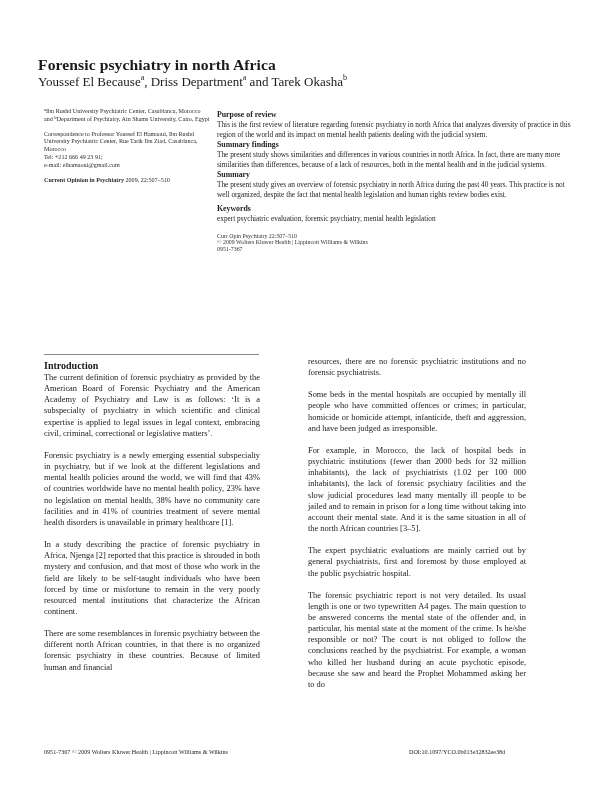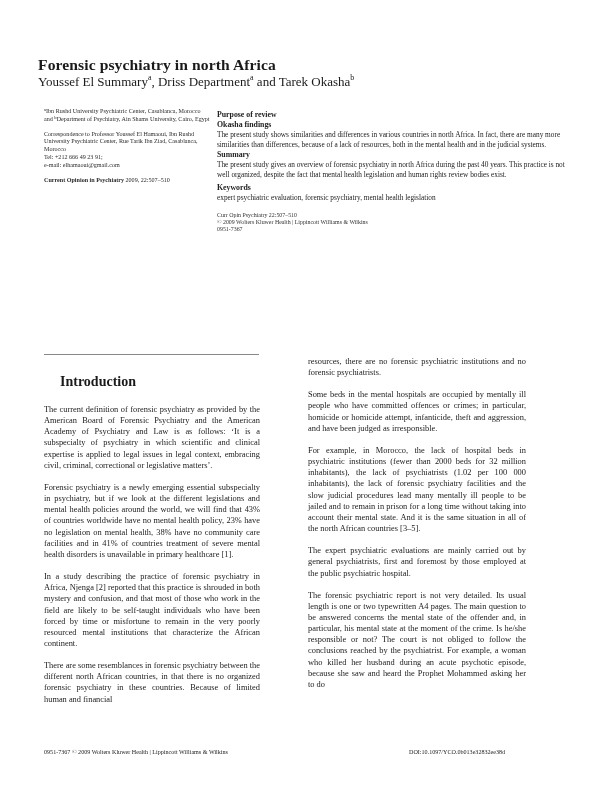--- a/index.html
+++ b/index.html
@@ -21,42 +21,43 @@
     #abstract p { margin: 0; }
     #keywords-block { margin-top: 3px; }
     #citation-block { margin-top: 9px; font-size: 5.9px; line-height: 6.6px; color: #333; }
 
     #rule { position: absolute; left: 44px; top: 354px; width: 215px; height: 1px; background: #888; }
 
     .col { position: absolute; top: 360px; width: 216px; font-size: 8.4px; line-height: 11.15px; text-align: justify; }
     #col-left { left: 44px; }
     #col-right { left: 308px; top: 356px; width: 218px; }
     .col p { margin: 0 0 11px 0; }
-    #intro-heading { font-size: 14px; font-weight: bold; margin: 16px; line-height: 12px; }
+    #intro-heading { font-size: 10px; font-weight: bold; margin: 0; line-height: 12px; }
 
     #footer-left { position: absolute; left: 44px; top: 749px; font-size: 6.1px; color: #222; }
     #footer-right { position: absolute; left: 409px; top: 749px; font-size: 6.1px; color: #222; }
   </style>
 </head>
 <body>
 
 <div id="title" class="sans">Forensic psychiatry in north Africa</div>
 <div id="authors" class="sans">
-  <span>Youssef El Summary</span><sup>a</sup><span>, </span><span>Driss Department</span><sup>a</sup><span> and </span><span>Tarek Okasha</span><sup>b</sup>
+  <span>Youssef El Because</span><sup>a</sup><span>, </span><span>Driss Department</span><sup>a</sup><span> and </span><span>Tarek Okasha</span><sup>b</sup>
 </div>
 
 <div id="affil-col" class="sans">
   <p><sup>a</sup><span>Ibn Rushd University Psychiatric Center, Casablanca, Morocco and </span><sup>b</sup><span>Department of Psychiatry, Ain Shams University, Cairo, Egypt</span></p>
   <p><span>Correspondence to Professor Youssef El Hamaoui, Ibn Rushd University Psychiatric Center, Rue Tarik Ibn Ziad, Casablanca, Morocco</span><br><span>Tel: +212 666 49 23 91;</span><br><span>e-mail: elhamaoui@gmail.com</span></p>
   <p id="journal-line"><b>Current Opinion in Psychiatry</b><span> 2009, 22:507–510</span></p>
 </div>
 
 <div id="abstract" class="sans">
   <h4>Purpose of review</h4>
-  <h4>Okasha findings</h4>
+  <p>This is the first review of literature regarding forensic psychiatry in north Africa that analyzes diversity of practice in this region of the world and its impact on mental health patients dealing with the judicial system.</p>
+  <h4>Summary findings</h4>
   <p>The present study shows similarities and differences in various countries in north Africa. In fact, there are many more similarities than differences, because of a lack of resources, both in the mental health and in the judicial systems.</p>
   <h4>Summary</h4>
   <p>The present study gives an overview of forensic psychiatry in north Africa during the past 40 years. This practice is not well organized, despite the fact that mental health legislation and human rights review bodies exist.</p>
   <div id="keywords-block">
     <h4>Keywords</h4>
     <p>expert psychiatric evaluation, forensic psychiatry, mental health legislation</p>
   </div>
   <div id="citation-block">
     <div>Curr Opin Psychiatry 22:507–510</div>
     <div>© 2009 Wolters Kluwer Health | Lippincott Williams &amp; Wilkins</div>

